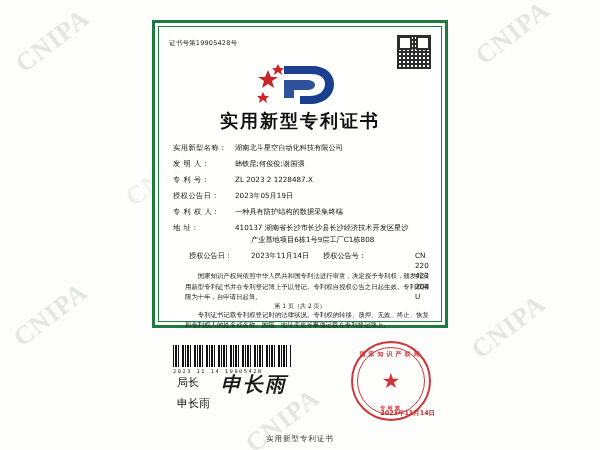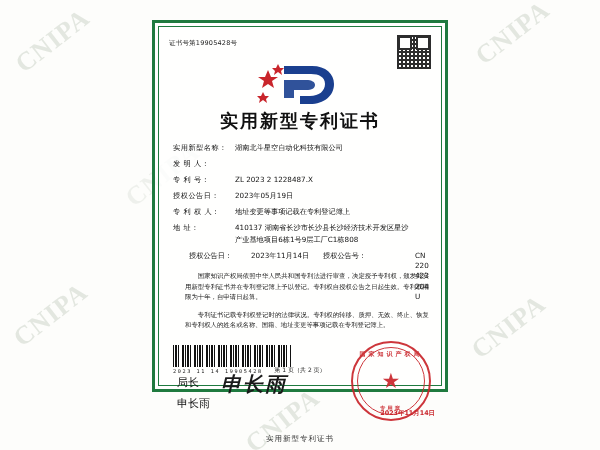--- a/index.html
+++ b/index.html
@@ -21,21 +21,21 @@
     font-size:26px;
     font-weight:bold;
     letter-spacing:1px;
     transform:rotate(-38deg);
     transform-origin:center;
     user-select:none;
     font-family:"Liberation Serif", serif;
   }
   
   #cert{
-    position:absolute;left:152px;top:20px;width:296px;height:372px;
+    position:absolute;left:152px;top:20px;width:296px;height:308px;
     background:rgba(255,255,255,0.78);
     border:3px solid #1f7a3f;
     box-sizing:border-box;
   }
   #cert:before{
     content:"";position:absolute;left:3px;top:3px;right:3px;bottom:3px;
     border:1px solid #1f7a3f;
     pointer-events:none;
   }
 
@@ -80,21 +80,21 @@
     font-size:7.2px;color:#111;line-height:1.45;
     font-family:"DejaVu Sans", sans-serif;
   }
   .frow{display:flex;margin-bottom:5.5px;align-items:flex-end;}
   .flabel{
     width:62px;flex:0 0 62px;
     letter-spacing:0.5px;
     color:#111;
   }
   .fval{flex:1;color:#111;word-break:break-all;}
-  .addr-line2{margin-left:62px;margin-top:-4px;margin-bottom:5.5px;font-size:7.2px;}
+  .addr-line2{margin-left:78px;margin-top:-4px;margin-bottom:5.5px;font-size:7.2px;}
   .two-col{display:flex;}
   .two-col .c1{flex:0 0 150px;display:flex;}
   .two-col .c2{flex:1;display:flex;gap:40px;}
   .two-col .lab{width:62px;flex:0 0 62px;margin-left:16px;}
   .two-col .lab2{width:52px;flex:0 0 52px;}
 
   
   .paras{
     position:absolute;left:30px;right:16px;top:248px;
     font-size:6.4px;line-height:1.65;color:#1b1b1b;
@@ -195,32 +195,33 @@
 
     <div class="title">实用新型专利证书</div>
 
     <div class="fields">
       <div class="frow">
         <div class="flabel">实用新型名称：</div>
         <div class="fval">湖南北斗星空自动化科技有限公司</div>
       </div>
       <div class="frow">
         <div class="flabel">发 明 人：</div>
+        <div class="fval">韩铁昆;何俊俊;谢国强</div>
       </div>
       <div class="frow">
         <div class="flabel">专 利 号：</div>
         <div class="fval">ZL 2023 2 1228487.X</div>
       </div>
       <div class="frow">
         <div class="flabel">授权公告日：</div>
         <div class="fval">2023年05月19日</div>
       </div>
       <div class="frow">
         <div class="flabel">专 利 权 人：</div>
-        <div class="fval">地址变更等事项记载在专利登记簿上</div>
+        <div class="fval">一种具有防护结构的数据采集终端</div>
       </div>
       <div class="frow">
         <div class="flabel">地 址：</div>
         <div class="fval">410137 湖南省长沙市长沙县长沙经济技术开发区星沙</div>
       </div>
       <div class="addr-line2">产业基地项目6栋1号9层工厂C1栋808</div>
       <div class="two-col">
         <div class="c1">
           <div class="lab">授权公告日：</div>
           <div class="fval">2023年11月14日</div>

